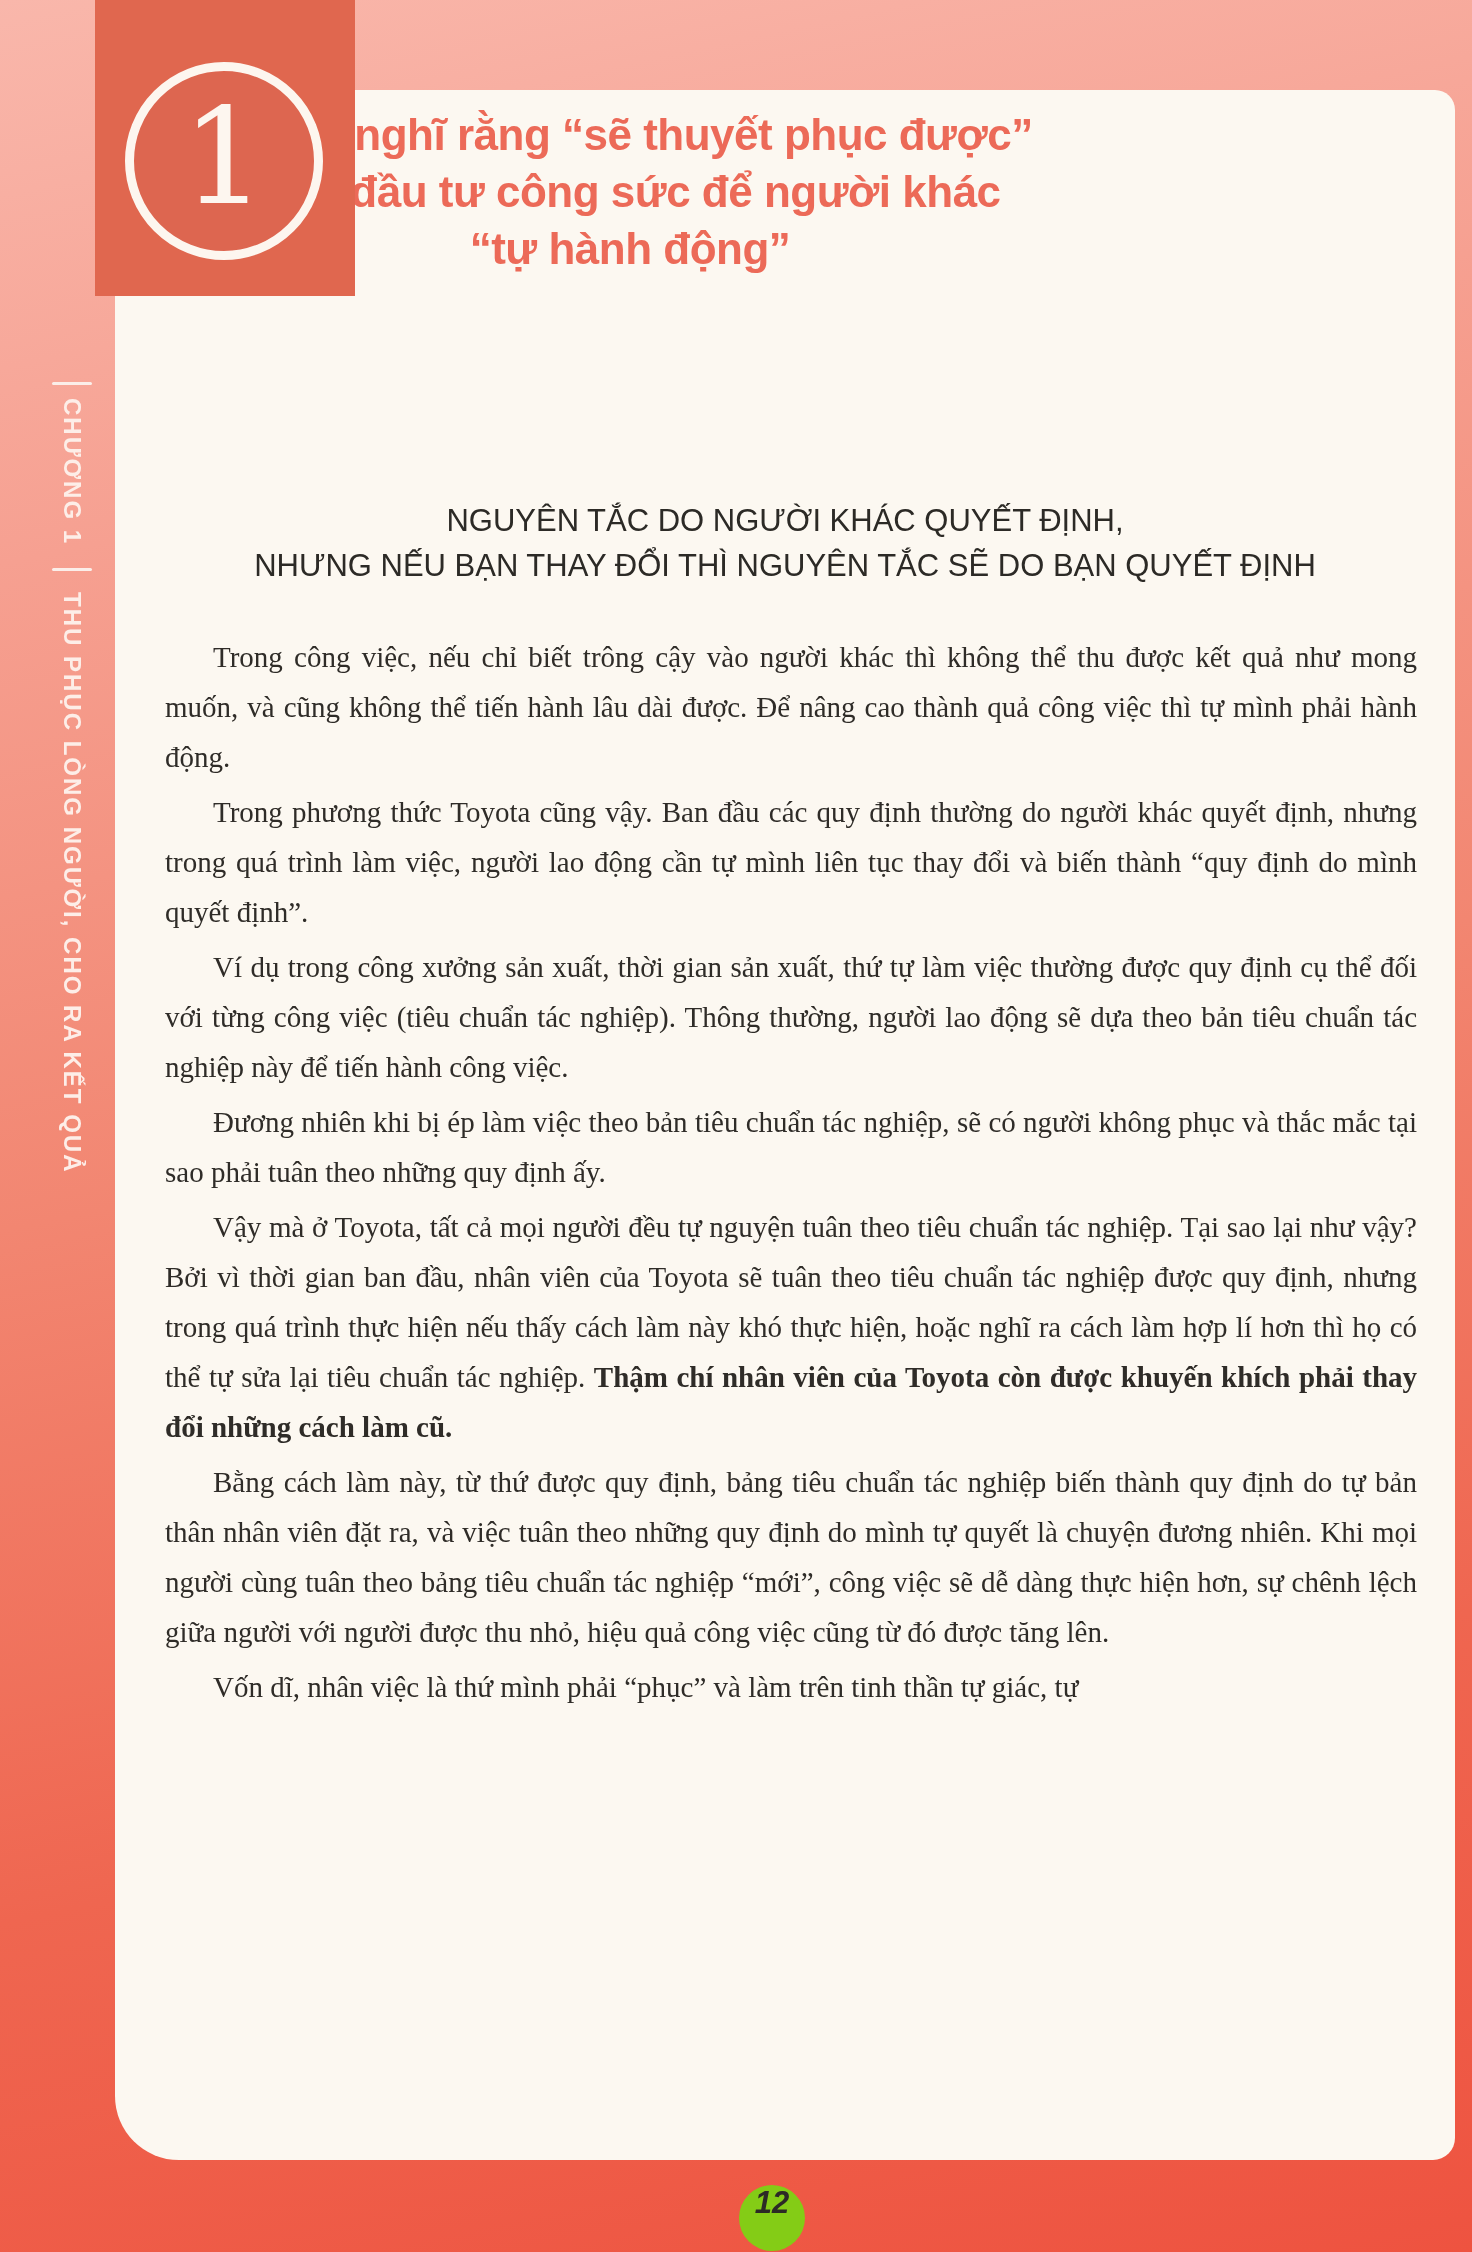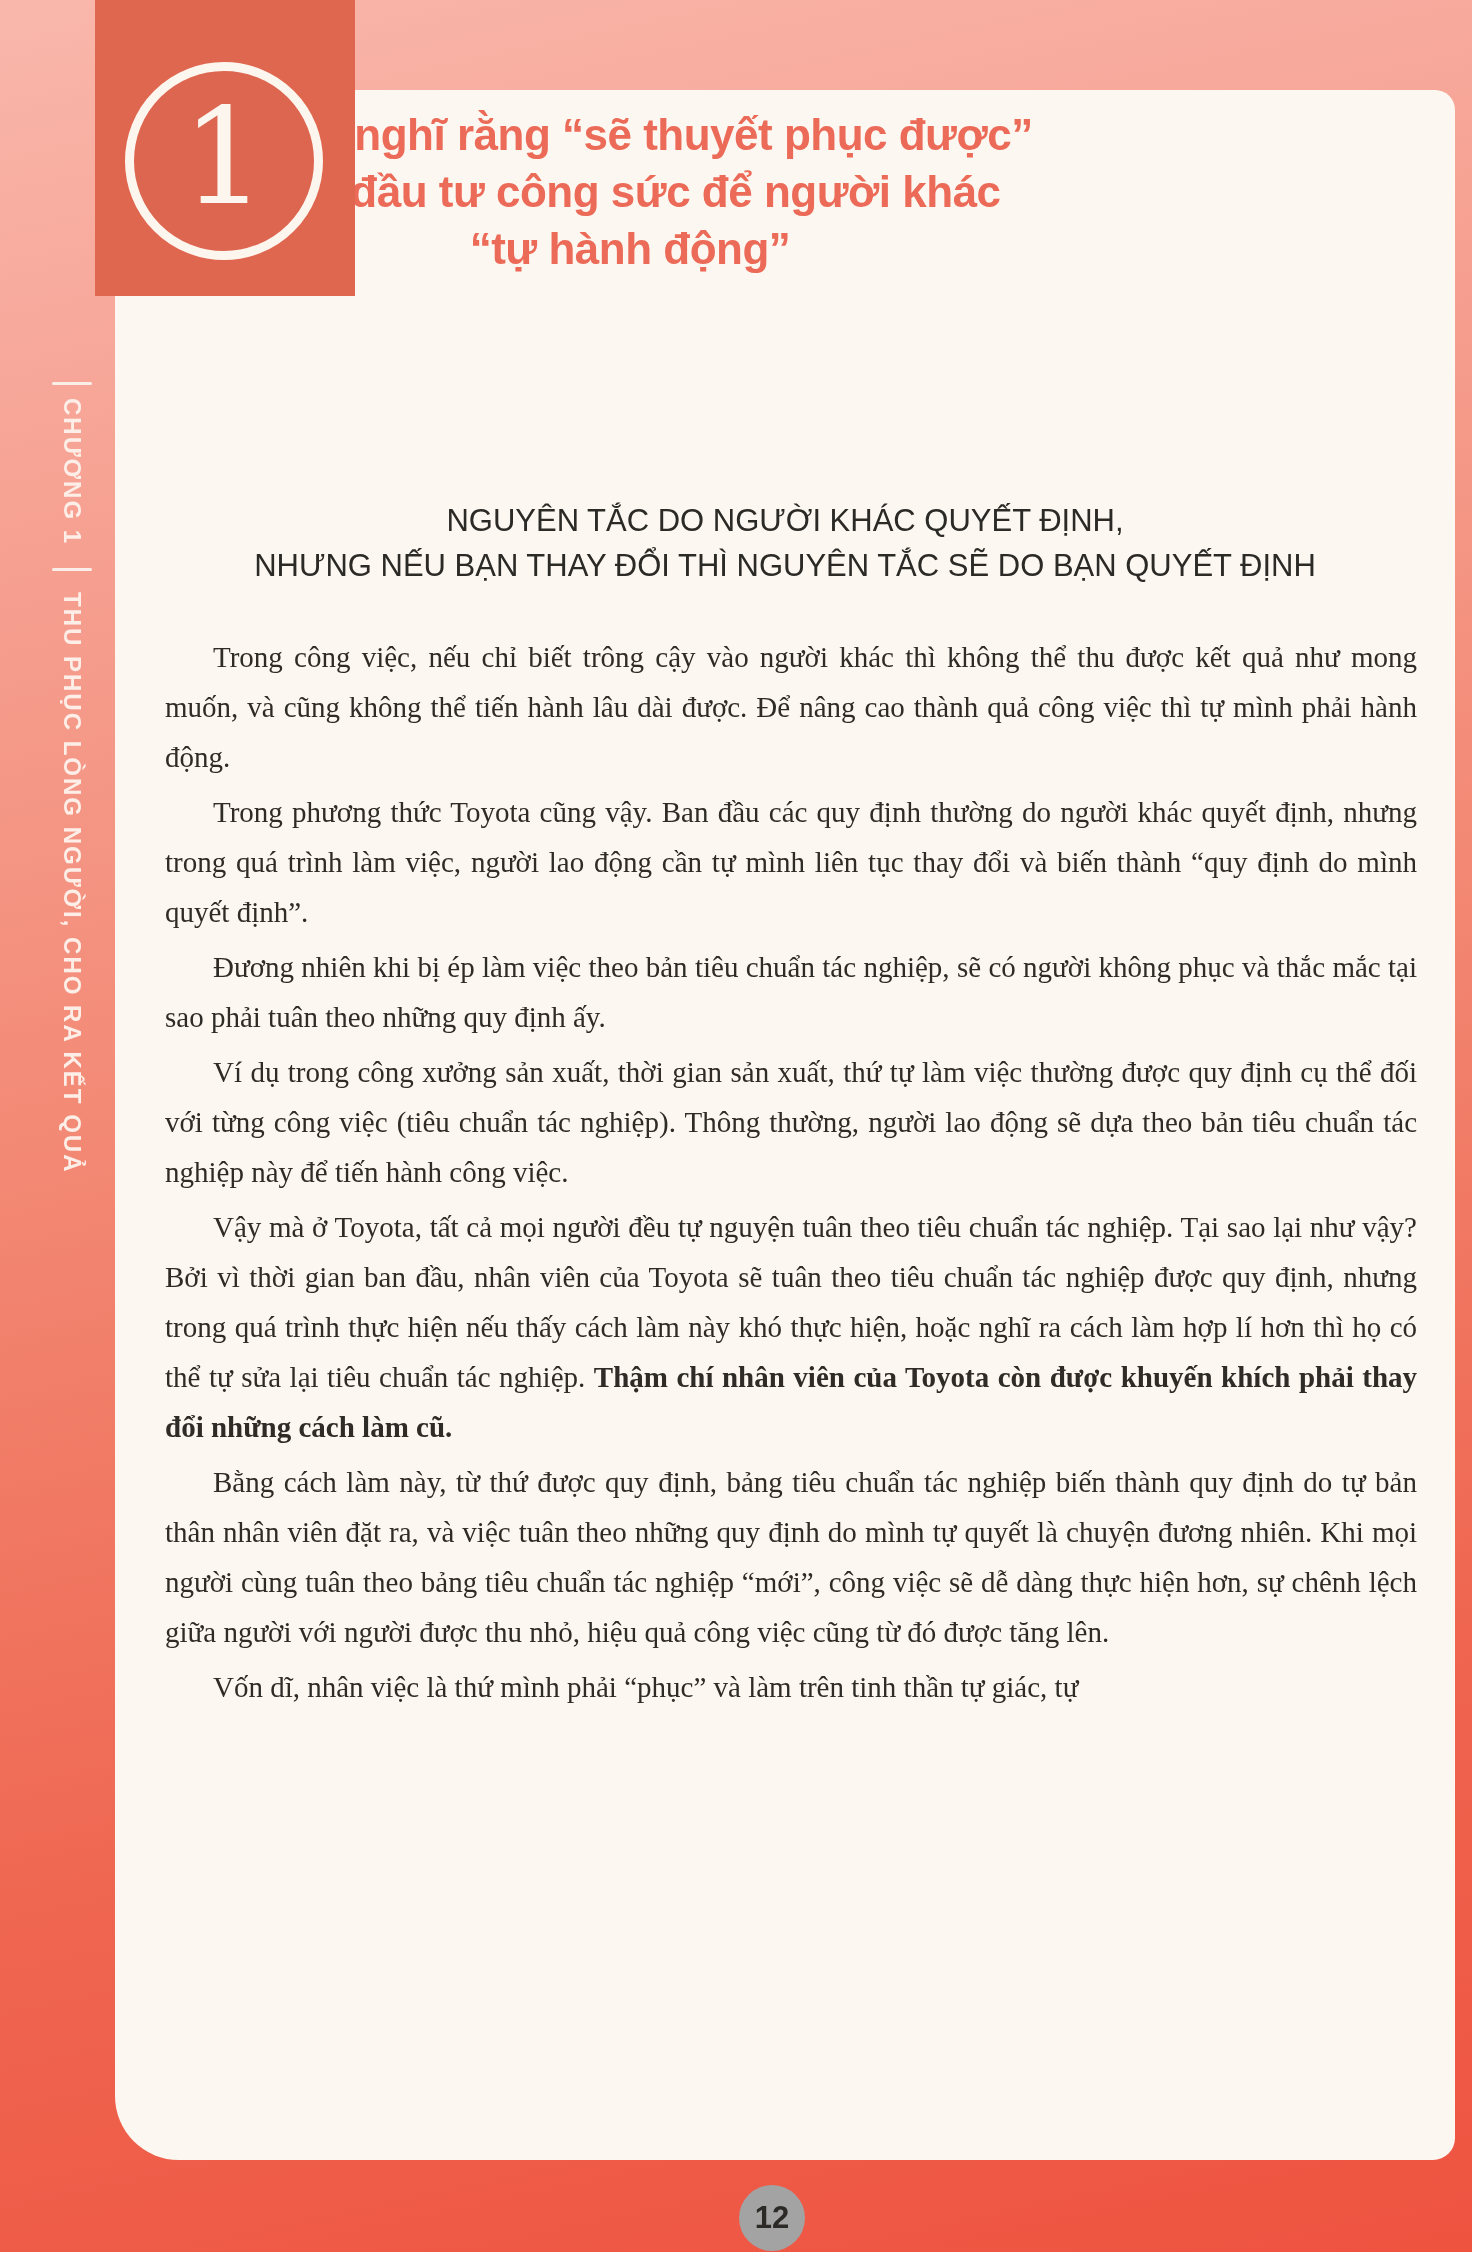--- a/index.html
+++ b/index.html
@@ -52,22 +52,22 @@
   .body-text{
     position:absolute;left:50px;top:542px;width:1252px;
     font-family:"Liberation Serif","DejaVu Serif",serif;
     color:#2f2c28;font-size:29px;line-height:50px;text-align:justify;
   }
   .body-text p{margin:0 0 5px 0;text-indent:48px;}
   .body-text b{font-weight:bold;}
   
   .page-dot{
     position:absolute;left:739px;top:2185px;width:66px;height:66px;
-    background:#a3a3a3;border-radius:50%;
-    display:flex;align-items:center;justify-content:center;
+    background:#84cc16;border-radius:50%;
+    display:flex;align-items:flex-start;justify-content:center;font-style:italic;
   }
   .page-dot span{font-weight:bold;font-size:31px;color:#2c2a26;}
 </style>
 </head>
 <body>
 
 <div class="panel">
   <div class="title">
     <div>Đừng nghĩ rằng “sẽ thuyết phục được”</div>
     <div>Hãy đầu tư công sức để người khác</div>
@@ -75,22 +75,22 @@
   </div>
 
   <div class="heading">
     <div>NGUYÊN TẮC DO NGƯỜI KHÁC QUYẾT ĐỊNH,</div>
     <div>NHƯNG NẾU BẠN THAY ĐỔI THÌ NGUYÊN TẮC SẼ DO BẠN QUYẾT ĐỊNH</div>
   </div>
 
   <div class="body-text" id="body-text">
       <p><span>Trong công việc, nếu chỉ biết trông cậy vào người khác thì không thể thu được kết quả như mong muốn, và cũng không thể tiến hành lâu dài được. Để nâng cao thành quả công việc thì tự mình phải hành động.</span></p>
       <p><span>Trong phương thức Toyota cũng vậy. Ban đầu các quy định thường do người khác quyết định, nhưng trong quá trình làm việc, người lao động cần tự mình liên tục thay đổi và biến thành “quy định do mình quyết định”.</span></p>
+      <p><span>Ví dụ trong công xưởng sản xuất, thời gian sản xuất, thứ tự làm việc thường được quy định cụ thể đối với từng công việc (tiêu chuẩn tác nghiệp). Thông thường, người lao động sẽ dựa theo bản tiêu chuẩn tác nghiệp này để tiến hành công việc.</span></p>
       <p><span>Đương nhiên khi bị ép làm việc theo bản tiêu chuẩn tác nghiệp, sẽ có người không phục và thắc mắc tại sao phải tuân theo những quy định ấy.</span></p>
-      <p><span>Ví dụ trong công xưởng sản xuất, thời gian sản xuất, thứ tự làm việc thường được quy định cụ thể đối với từng công việc (tiêu chuẩn tác nghiệp). Thông thường, người lao động sẽ dựa theo bản tiêu chuẩn tác nghiệp này để tiến hành công việc.</span></p>
       <p><span>Vậy mà ở Toyota, tất cả mọi người đều tự nguyện tuân theo tiêu chuẩn tác nghiệp. Tại sao lại như vậy? Bởi vì thời gian ban đầu, nhân viên của Toyota sẽ tuân theo tiêu chuẩn tác nghiệp được quy định, nhưng trong quá trình thực hiện nếu thấy cách làm này khó thực hiện, hoặc nghĩ ra cách làm hợp lí hơn thì họ có thể tự sửa lại tiêu chuẩn tác nghiệp.</span> <b>Thậm chí nhân viên của Toyota còn được khuyến khích phải thay đổi những cách làm cũ.</b></p>
       <p><span>Bằng cách làm này, từ thứ được quy định, bảng tiêu chuẩn tác nghiệp biến thành quy định do tự bản thân nhân viên đặt ra, và việc tuân theo những quy định do mình tự quyết là chuyện đương nhiên. Khi mọi người cùng tuân theo bảng tiêu chuẩn tác nghiệp “mới”, công việc sẽ dễ dàng thực hiện hơn, sự chênh lệch giữa người với người được thu nhỏ, hiệu quả công việc cũng từ đó được tăng lên.</span></p>
       <p><span>Vốn dĩ, nhân việc là thứ mình phải “phục” và làm trên tinh thần tự giác, tự</span></p>
     </div>
 </div>
 
 <div class="chapter-tab"></div>
 <div class="chapter-circle">
   <span class="num">1</span>
 </div>

